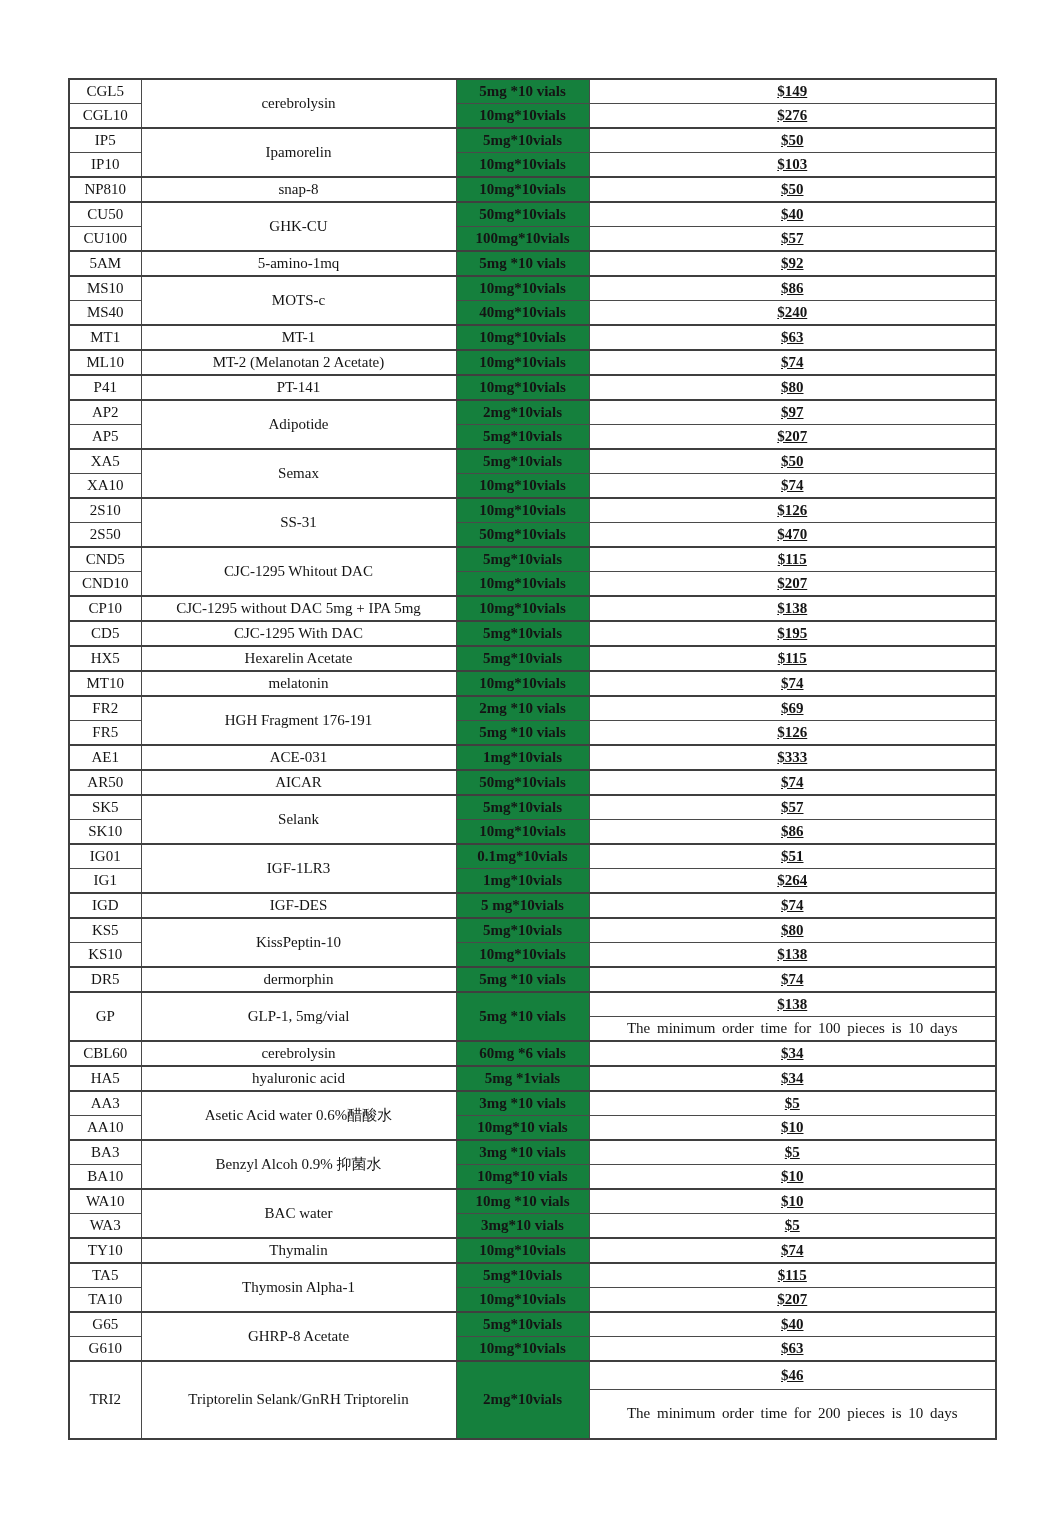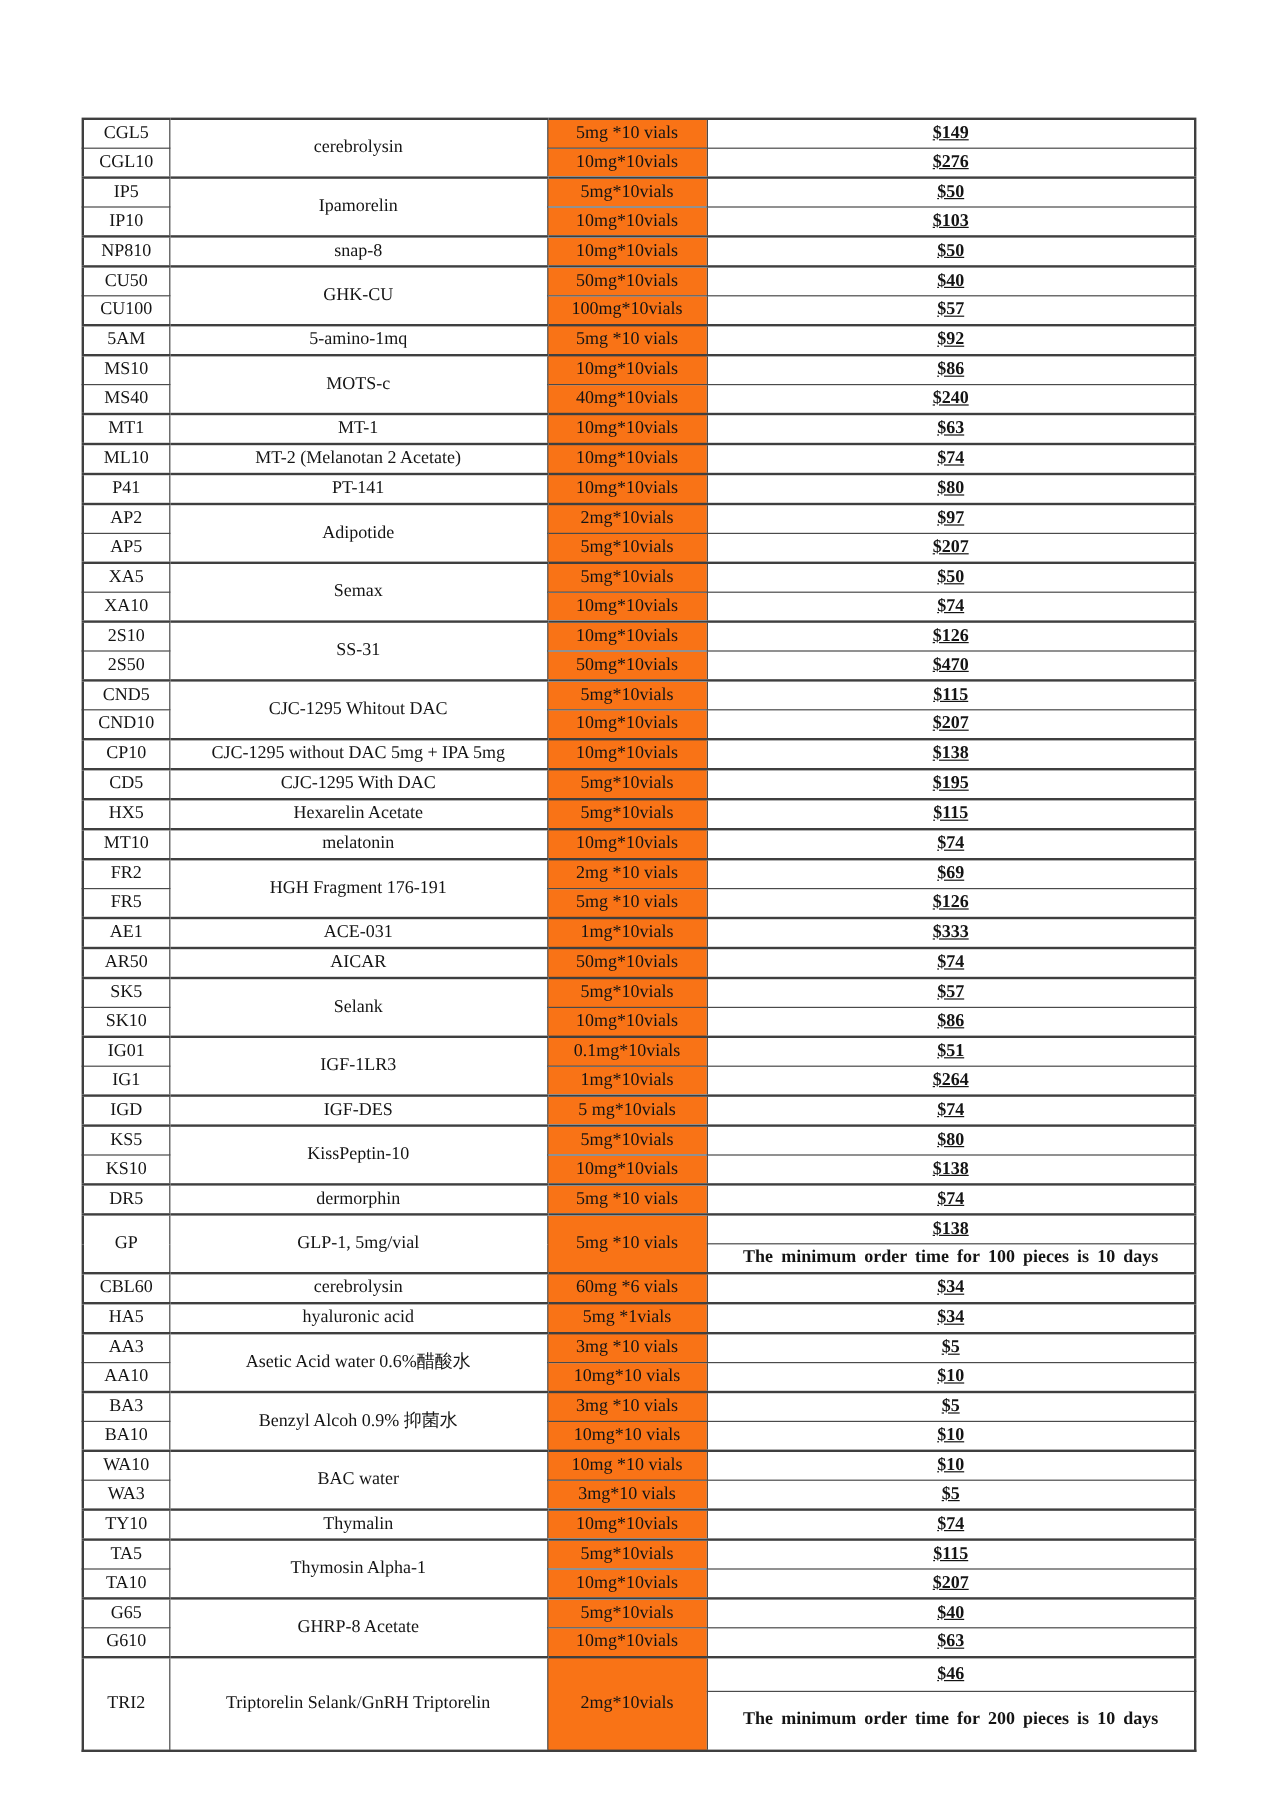--- a/index.html
+++ b/index.html
@@ -10,21 +10,21 @@
   .page {
     position: relative;
     width: 1052px;
     height: 1517px;
     background: #ffffff;
     font-family: "Liberation Serif", "DejaVu Serif", serif;
   }
   table.price-table {
     position: absolute;
     left: 68px;
-    top: 98px;
+    top: 78px;
     width: 927px;
     border-collapse: collapse;
     table-layout: fixed;
     border: 2px solid #3f3f3f;
   }
   table.price-table td {
     border: 1px solid #4a4a4a;
     text-align: center;
     vertical-align: middle;
     padding: 0 2px;
@@ -32,31 +32,32 @@
     font-size: 15px;
     line-height: 1.05;
     color: #141414;
     overflow: hidden;
     white-space: nowrap;
   }
   tr.group-start td {
     border-top: 2px solid #3f3f3f;
   }
   td.spec {
-    background: #f97316;
+    background: #15803d;
+    font-weight: bold;
   }
   td.price {
     color: #d0342c;
     font-weight: bold;
     font-size: 15.5px;
     text-decoration: underline;
   }
   td.note {
     color: #d0342c;
-    font-weight: bold;
+    font-weight: normal;
     font-size: 15.5px;
     word-spacing: 3px;
   }
 </style>
 </head>
 <body>
 
 <div class="page">
   <table class="price-table">
     <colgroup>

